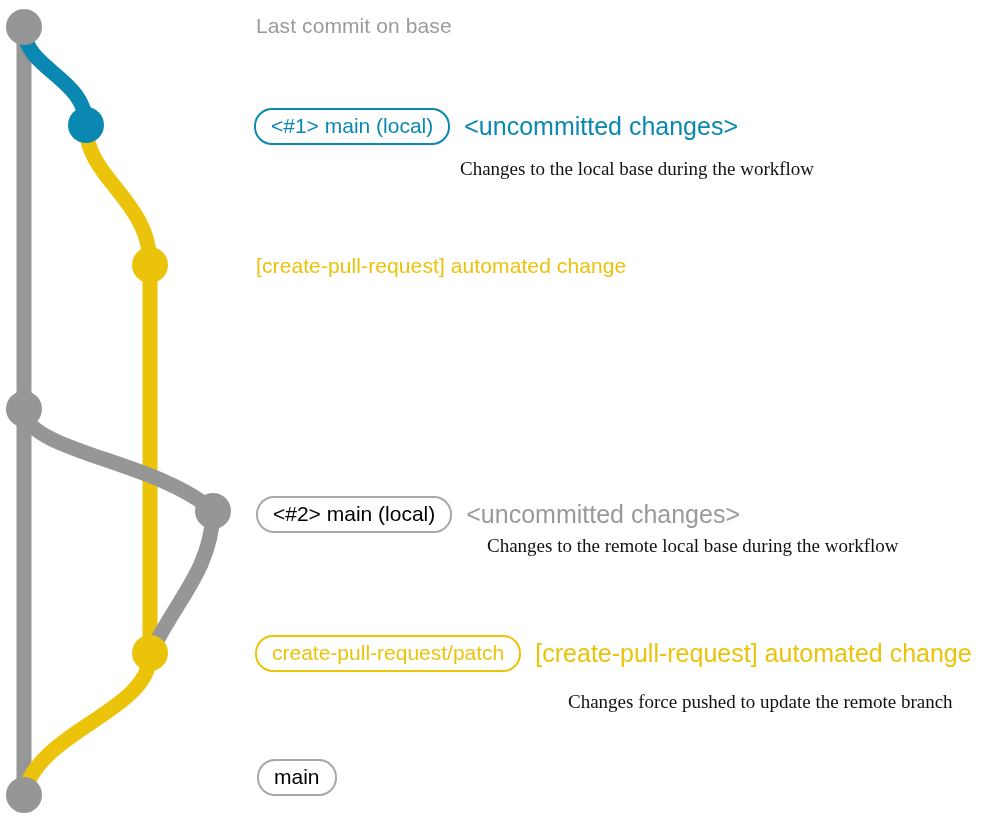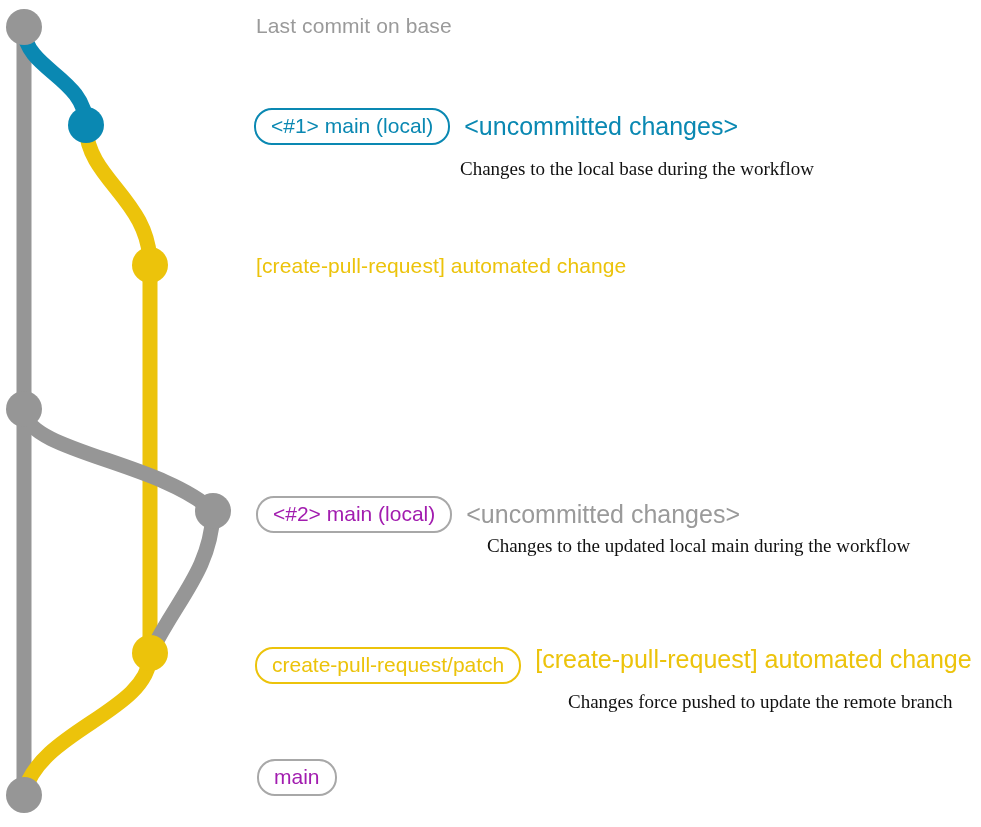--- a/index.html
+++ b/index.html
@@ -56,22 +56,22 @@
     border: 2px solid #22c55e;
     color: #9a9a9a;
     padding: 5px 15px 7px 15px;
     font-size: 21px;
     line-height: 1;
     white-space: nowrap;
     background: #ffffff;
     box-sizing: border-box;
   }
   .pill.blue   { border-color: #0a88b2; color: #0a88b2; }
-  .pill.yellow { border-color: #ecc30b; color: #ecc30b; margin-top: 12px; }
-  .pill.gray   { border-color: #a8a8a8; color: #a21caf; }
+  .pill.yellow { border-color: #ecc30b; color: #ecc30b; }
+  .pill.gray   { border-color: #a8a8a8; color: #000000; }
 
   .pill-msg {
     font-size: 25px;
     line-height: 1;
     white-space: nowrap;
     margin-left: 14px;
   }
   .pill-msg.blue   { color: #0a88b2; }
   .pill-msg.yellow { color: #ecc30b; }
   .pill-msg.gray   { color: #9a9a9a; }
@@ -127,21 +127,21 @@
 
   <div class="row" style="left:256px; top:255px;">
     <span class="caption yellow">[create-pull-request] automated change</span>
   </div>
 
 
   <div class="row" style="left:256px; top:496px;">
     <span class="pill gray">&lt;#2&gt; main (local)</span>
     <span class="pill-msg gray">&lt;uncommitted changes&gt;</span>
   </div>
-  <div class="subnote" style="left:487px; top:536px;">Changes to the updated local main during the workflow</div>
+  <div class="subnote" style="left:487px; top:536px;">Changes to the remote local base during the workflow</div>
 
   <div class="row" style="left:255px; top:635px;">
     <span class="pill yellow">create-pull-request/patch</span>
     <span class="pill-msg yellow">[create-pull-request] automated change</span>
   </div>
   <div class="subnote" style="left:568px; top:692px;text-align:right;">Changes force pushed to update the remote branch</div>
 
   <div class="row" style="left:257px; top:759px;">
     <span class="pill gray">main</span>
   </div>

